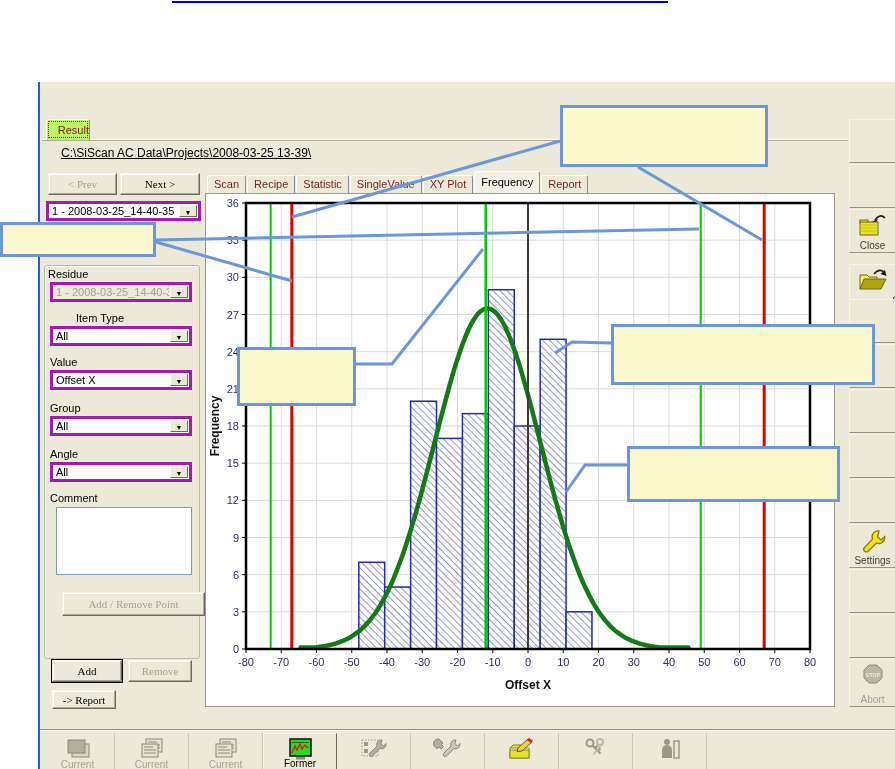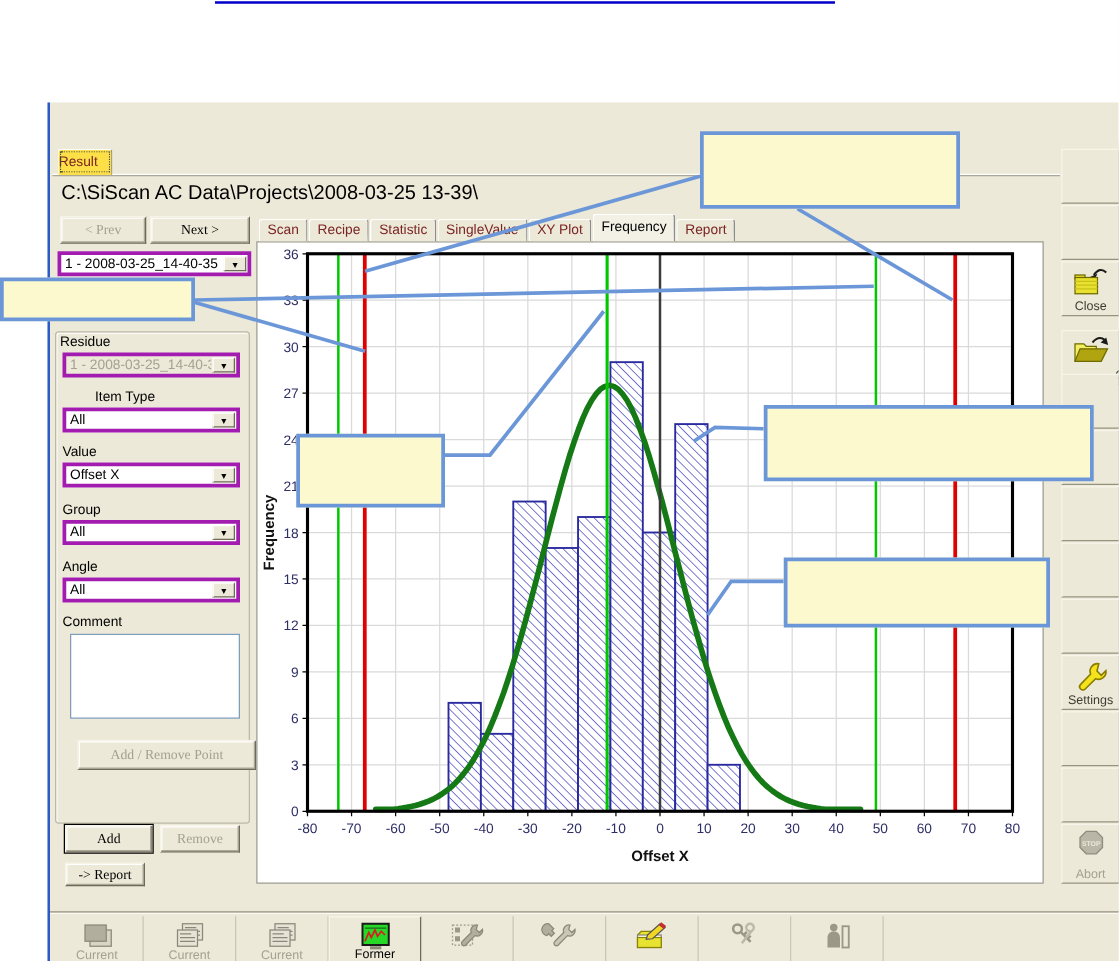--- a/index.html
+++ b/index.html
@@ -15,25 +15,25 @@
             display:flex;align-items:center;padding:0 2px;box-sizing:border-box;}
   .title-text{color:#fff;font-weight:bold;font-size:11px;margin-left:4px;white-space:nowrap;}
   .win-controls{margin-left:auto;display:flex;gap:2px;}
   .wc{width:15px;height:12px;border:1px solid #fff;border-radius:2px;color:#fff;font-size:9px;
       line-height:10px;text-align:center;background:linear-gradient(#639af0,#2a56b8);}
   .wc.pale{background:linear-gradient(#9cb8e8,#6f8fd0);}
 
   .client{position:absolute;left:0;top:15px;right:0;bottom:0;}
 
   .tabline{position:absolute;left:2px;top:42px;right:2px;border-top:1px solid #fff;border-bottom:1px solid #aca899;}
-  .result-tab{position:absolute;left:6px;top:22px;width:42px;height:20px;background:#fde047;
+  .result-tab{position:absolute;left:6px;top:22px;width:42px;height:20px;background:#bef264;
               border:1px solid #898c95;border-bottom:none;border-top-color:#fff;border-left-color:#fff;
-              border-top-left-radius:3px;border-top-right-radius:3px;text-align:left;line-height:20px;
+              border-top-left-radius:3px;border-top-right-radius:3px;text-align:right;line-height:20px;
               color:#7b2424;outline:1px dotted #444;outline-offset:-3px;z-index:2;}
-  .path-label{position:absolute;left:9px;top:49px;font-size:16px;white-space:nowrap;}
+  .path-label{position:absolute;left:21px;top:49px;font-size:12px;white-space:nowrap;text-decoration:underline;}
 
   
   .btn3d{position:absolute;background:#ece9d8;border:1px solid;border-color:#f7f5ea #6d6a5a #6d6a5a #f7f5ea;
          box-shadow:inset -1px -1px 0 #aca899,inset 1px 1px 0 #fff;
          font-family:Liberation Serif, serif;font-size:11px;color:#000;text-align:center;padding:0;box-sizing:border-box;}
   .btn3d.disabled{color:#a5a192;}
   .btn3d.default{box-shadow:inset -1px -1px 0 #aca899,inset 1px 1px 0 #fff,0 0 0 1px #000;}
   .lbl{position:absolute;white-space:nowrap;}
   .combo{position:absolute;height:20px;background:#fff;border:3px solid #a21caf;display:flex;align-items:center;box-sizing:border-box;}
   .combo .txt{flex:1;padding-left:3px;white-space:nowrap;overflow:hidden;font-size:11px;}

